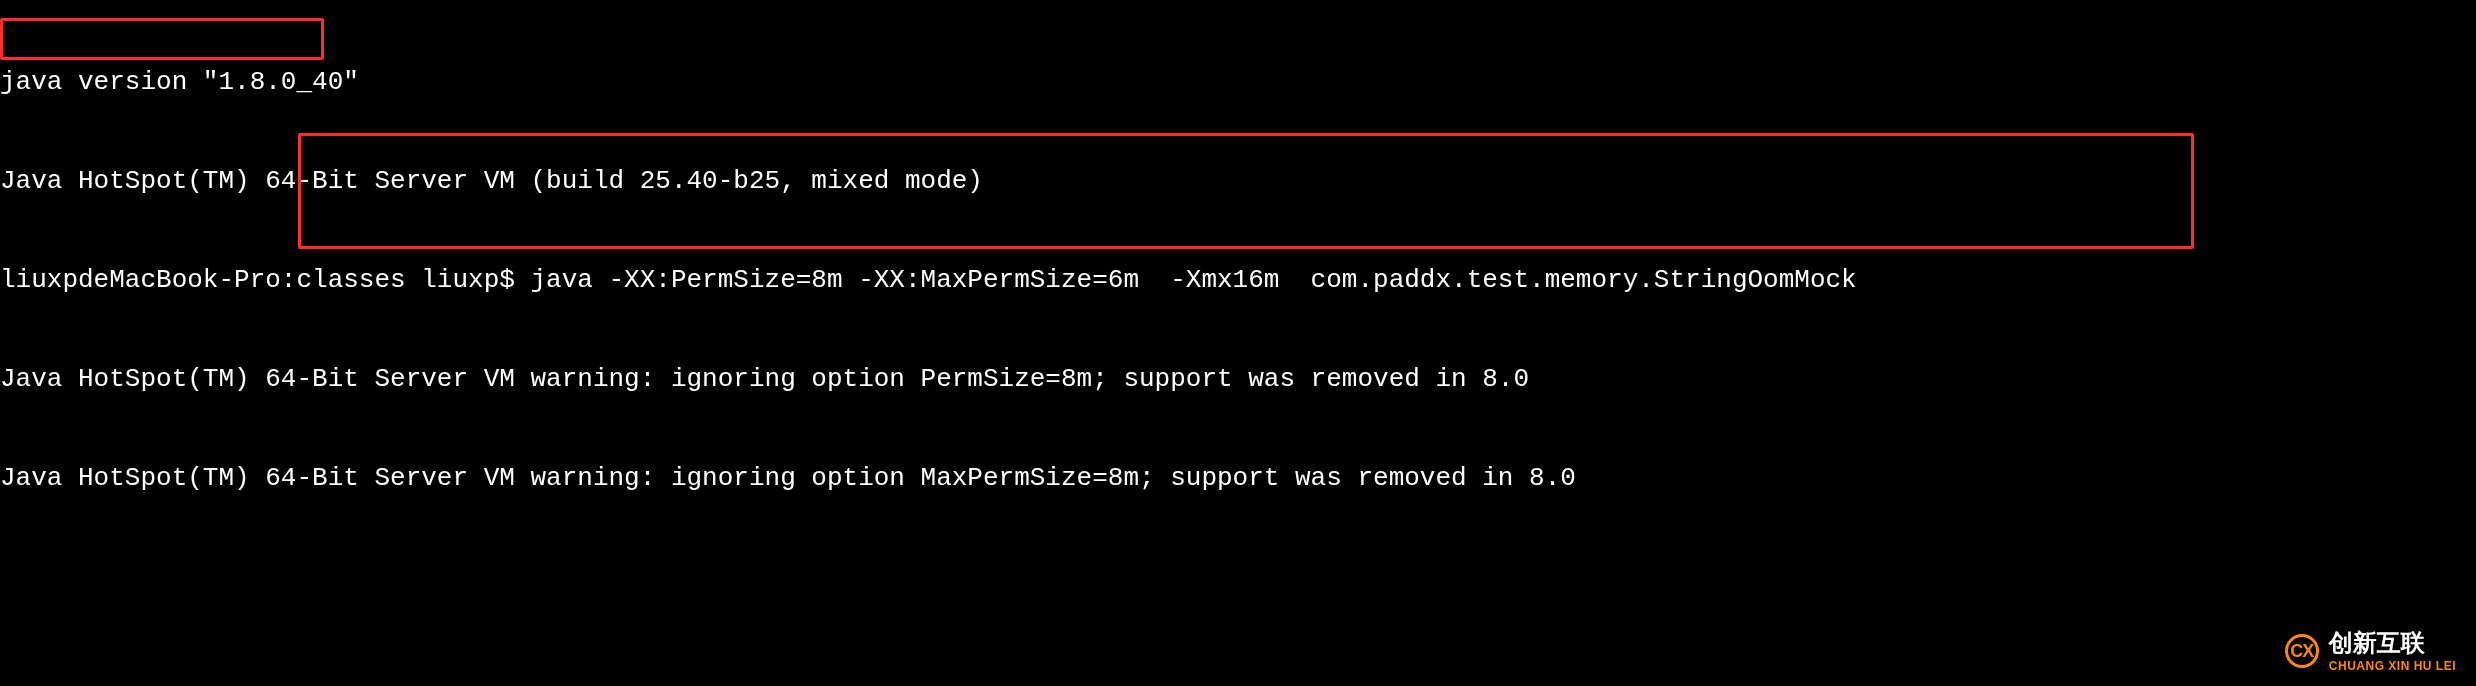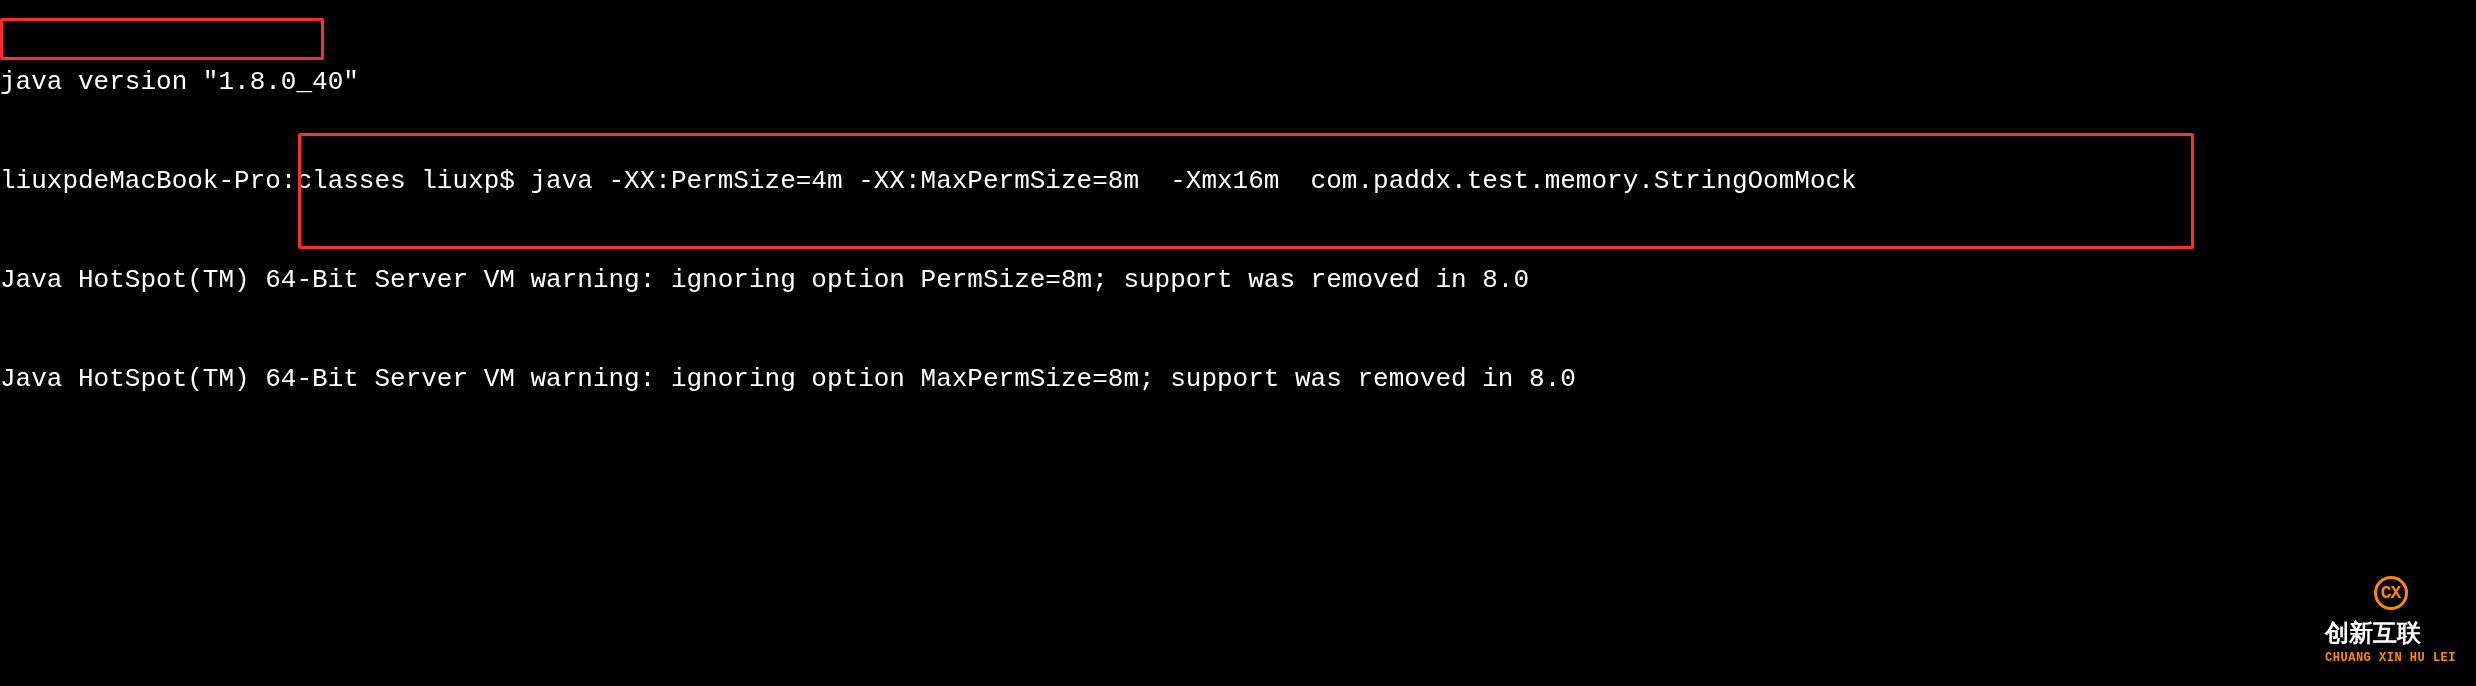--- a/index.html
+++ b/index.html
@@ -23,27 +23,26 @@
   .line { display: block; }
   .hl-box {
     position: absolute;
     border: 3px solid #ff2d2d;
     pointer-events: none;
     border-radius: 2px;
   }
   .watermark {
     position: absolute;
     right: 20px;
-    bottom: 20px;
+    bottom: 12px;
     display: flex;
     align-items: center;
     gap: 10px;
-    font-family: Liberation Mono, monospace;
+    font-family: Liberation Sans, sans-serif;
     font-weight: bold;
-    flex-direction: column;
   }
   .watermark-logo {
     width: 34px;
     height: 34px;
     border: 3px solid #ff8a00;
     border-radius: 50%;
     display: flex;
     align-items: center;
     justify-content: center;
     color: #ff8a00;
@@ -53,21 +52,22 @@
     box-sizing: border-box;
   }
   .watermark-name { color: #fff; font-size: 24px; }
   .watermark-sub { color: #ff8a00; font-size: 12px; letter-spacing: 0.5px; }
 </style>
 </head>
 <body>
 
 <div class="terminal">
   <span class="line">java version "1.8.0_40"</span>
-  <span class="line">liuxpdeMacBook-Pro:classes liuxp$ java -XX:PermSize=4m -XX:MaxPermSize=8m  -Xmx16m  com.paddx.test.memory.StringOomMock</span>
+  <span class="line">Java HotSpot(TM) 64-Bit Server VM (build 25.40-b25, mixed mode)</span>
+  <span class="line">liuxpdeMacBook-Pro:classes liuxp$ java -XX:PermSize=8m -XX:MaxPermSize=6m  -Xmx16m  com.paddx.test.memory.StringOomMock</span>
   <span class="line">Java HotSpot(TM) 64-Bit Server VM warning: ignoring option PermSize=8m; support was removed in 8.0</span>
   <span class="line">Java HotSpot(TM) 64-Bit Server VM warning: ignoring option MaxPermSize=8m; support was removed in 8.0</span>
   
   
   
   
   
   
   
 </div>

